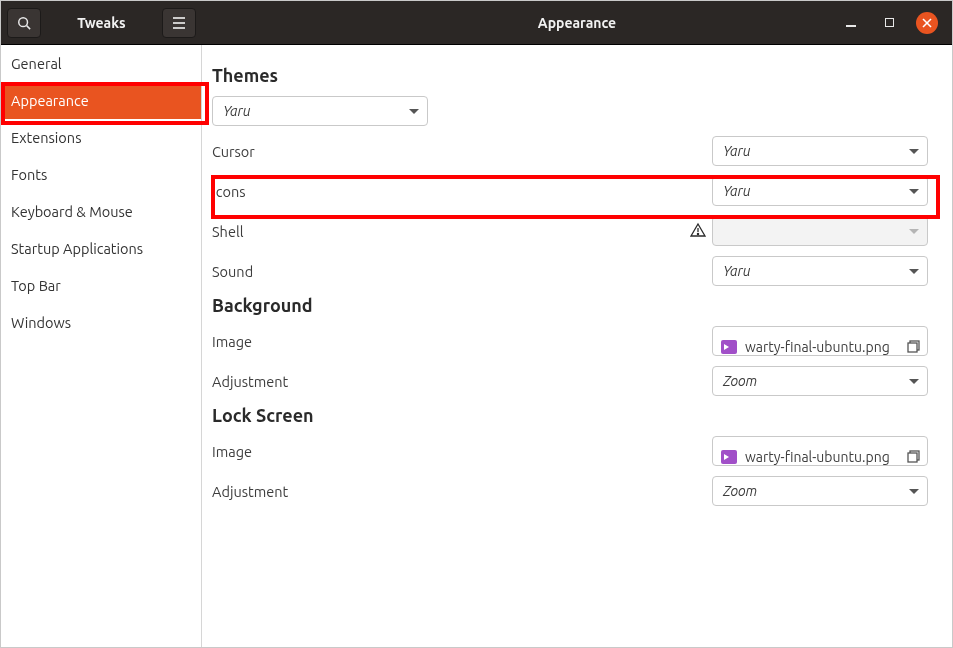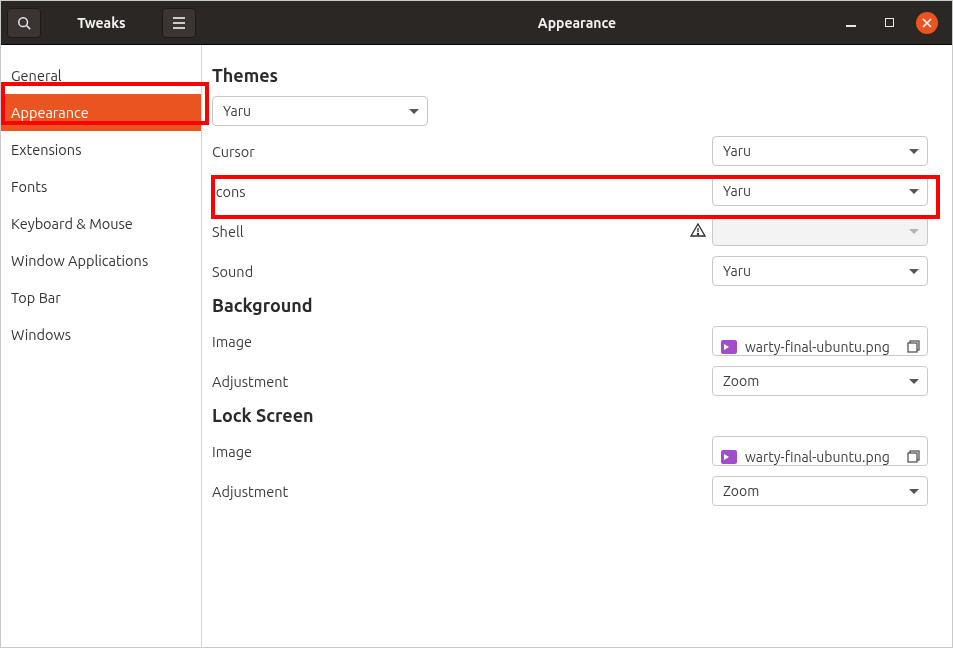--- a/index.html
+++ b/index.html
@@ -95,21 +95,21 @@
     justify-content: center;
   }
   .main {
     display: flex;
     height: calc(648px - 44px - 2px);
   }
   .sidebar {
     width: 201px;
     border-right: 1px solid #d6d6d6;
     background: #fff;
-    padding-top: 12px;
+    padding-top: 0;
   }
   .side-item {
     padding: 10px 10px;
     font-size: 14.5px;
     color: #333;
   }
   .side-item.active {
     background: #e95420;
     color: #fff;
   }
@@ -143,20 +143,21 @@
   }
   .combo {
     width: 216px;
     height: 30px;
     border: 1px solid #c9c9c9;
     border-radius: 4px;
     background: #fff;
     display: flex;
     align-items: center;
     padding: 0 8px 0 10px;
+    font-style: italic;
   }
   .combo.disabled {
     background: #f3f3f3;
     color: #9a9a9a;
   }
   .combo-label { flex: 1; }
   .caret {
     width: 0; height: 0;
     border-left: 5px solid transparent;
     border-right: 5px solid transparent;
@@ -240,21 +241,21 @@
 </div>
 
 <div class="main">
 
   <div class="sidebar">
     <div class="side-item">General</div>
     <div class="side-item active">Appearance</div>
     <div class="side-item">Extensions</div>
     <div class="side-item">Fonts</div>
     <div class="side-item">Keyboard &amp; Mouse</div>
-    <div class="side-item">Window Applications</div>
+    <div class="side-item">Startup Applications</div>
     <div class="side-item">Top Bar</div>
     <div class="side-item">Windows</div>
   </div>
 
   <div class="content">
 
     <div class="section-title">Themes</div>
 
     <div class="row">
       <div class="row-ctrl">

